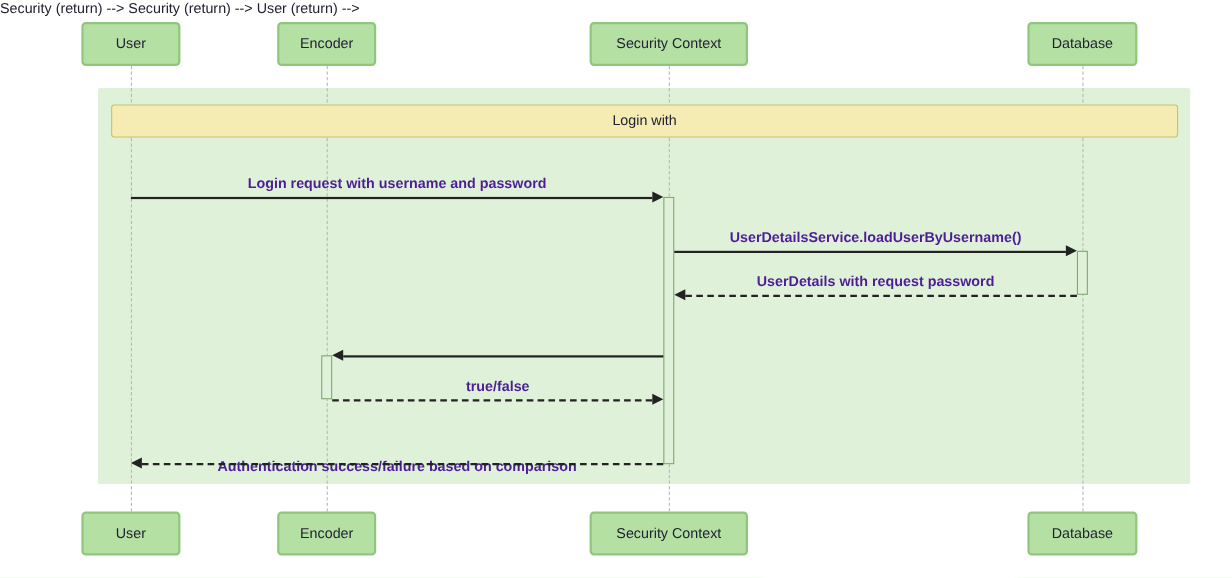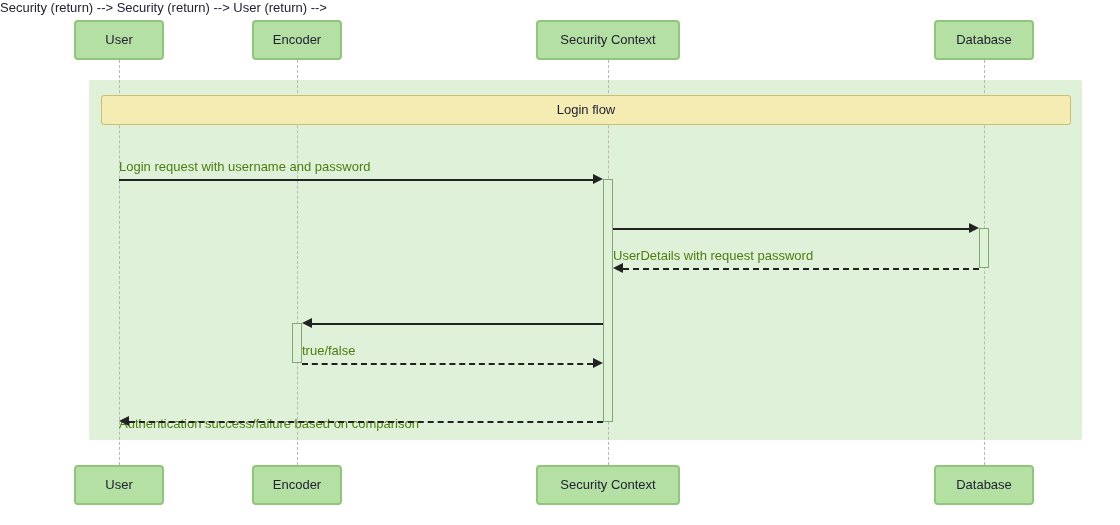--- a/index.html
+++ b/index.html
@@ -55,22 +55,23 @@
     position: absolute;
     width: 10px;
     background: #dff1d9;
     border: 1px solid #7fa96e;
     box-sizing: border-box;
   }
   .msg {
     position: absolute;
     height: 20px;
     line-height: 18px;
-    font-weight: 400;
-    color: #4d7c0f;
+    font-weight: 700;
+    color: #4c1d95;
+    text-align: center;
   }
   .arrow-line {
     position: absolute;
     height: 0;
     border-top: 2px solid #222;
   }
   .arrow-head-right {
     position: absolute;
     width: 0; height: 0;
     border-top: 5px solid transparent;
@@ -110,33 +111,34 @@
   <div class="actor-box" style="left:536px; top:20px; width:144px;">Security Context</div>
   <div class="actor-box" style="left:934px; top:20px; width:100px;">Database</div>
 
   
   <div class="actor-box" style="left:74px;  top:465px; width:90px;">User</div>
   <div class="actor-box" style="left:252px; top:465px; width:90px;">Encoder</div>
   <div class="actor-box" style="left:536px; top:465px; width:144px;">Security Context</div>
   <div class="actor-box" style="left:934px; top:465px; width:100px;">Database</div>
 
   
-  <div class="note" style="left:101px; top:95px; width:970px;">Login flow</div>
+  <div class="note" style="left:101px; top:95px; width:970px;">Login with</div>
 
   
   <div class="activation" style="left:603px; top:179px; height:243px;"></div>
   <div class="activation" style="left:979px; top:228px; height:40px;"></div>
   <div class="activation" style="left:292px; top:323px; height:40px;"></div>
 
   
   <div class="msg" style="left:119px; top:158px; width:484px;">Login request with username and password</div>
   <div class="arrow-line" style="left:119px; top:179px; width:474px;"></div>
   <div class="arrow-head-right" style="left:593px; top:174px;"></div>
 
   
+  <div class="msg" style="left:613px; top:207px; width:366px;">UserDetailsService.loadUserByUsername()</div>
   <div class="arrow-line" style="left:613px; top:228px; width:356px;"></div>
   <div class="arrow-head-right" style="left:969px; top:223px;"></div>
 
    Security (return) --&gt;
   <div class="msg" style="left:613px; top:247px; width:366px;">UserDetails with request password</div>
   <div class="return-line" style="left:623px; top:268px; width:356px;"></div>
   <div class="arrow-head-left" style="left:613px; top:263px;"></div>
 
   
   <div class="arrow-line" style="left:312px; top:323px; width:291px;"></div>

